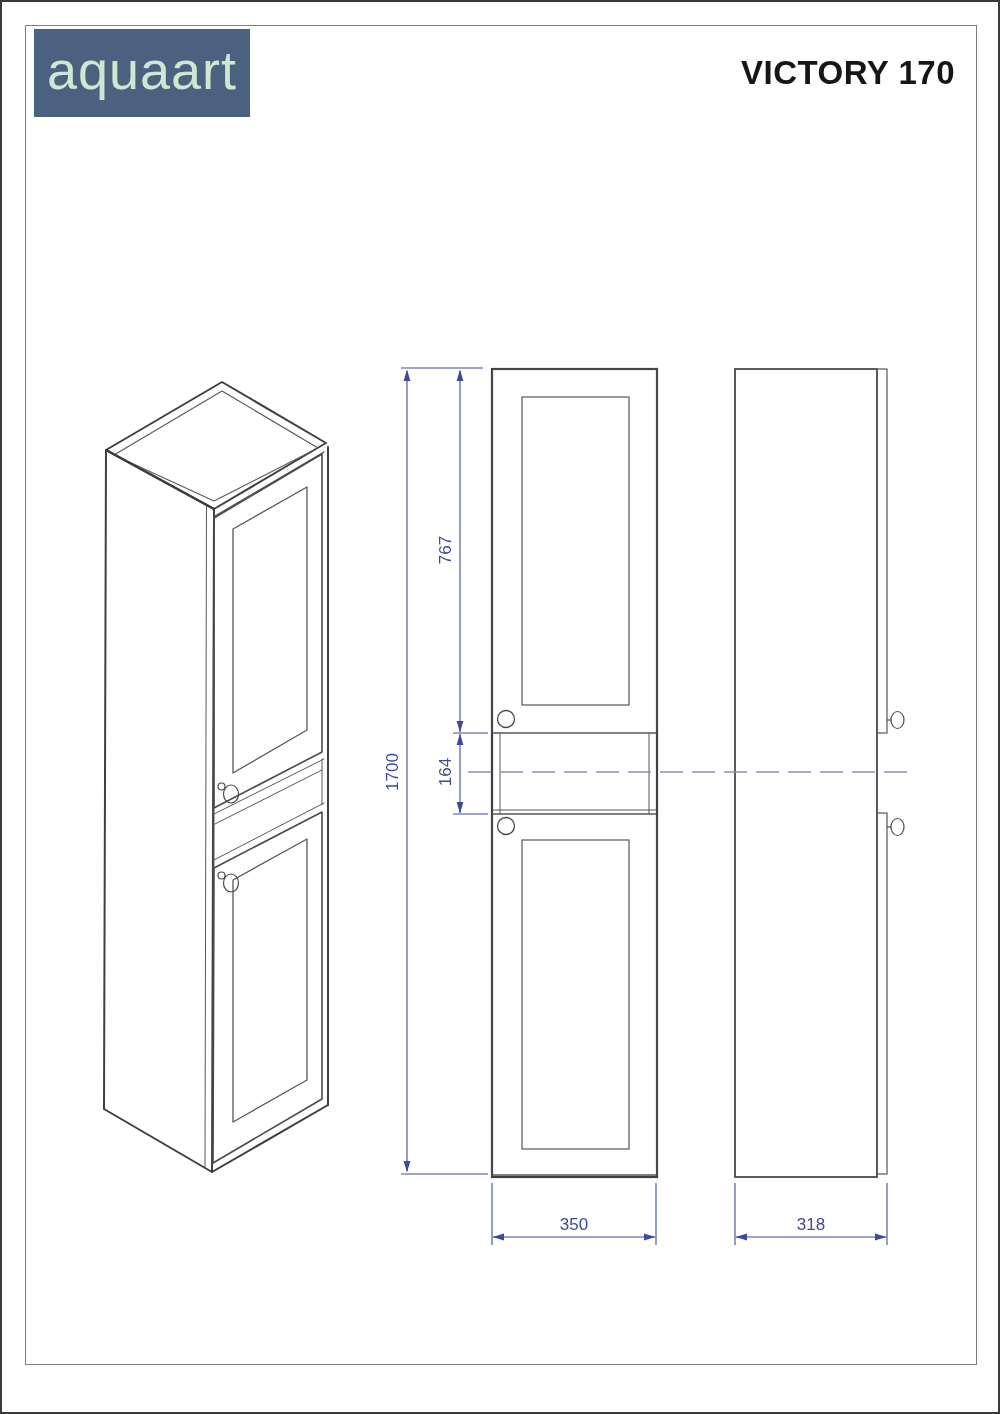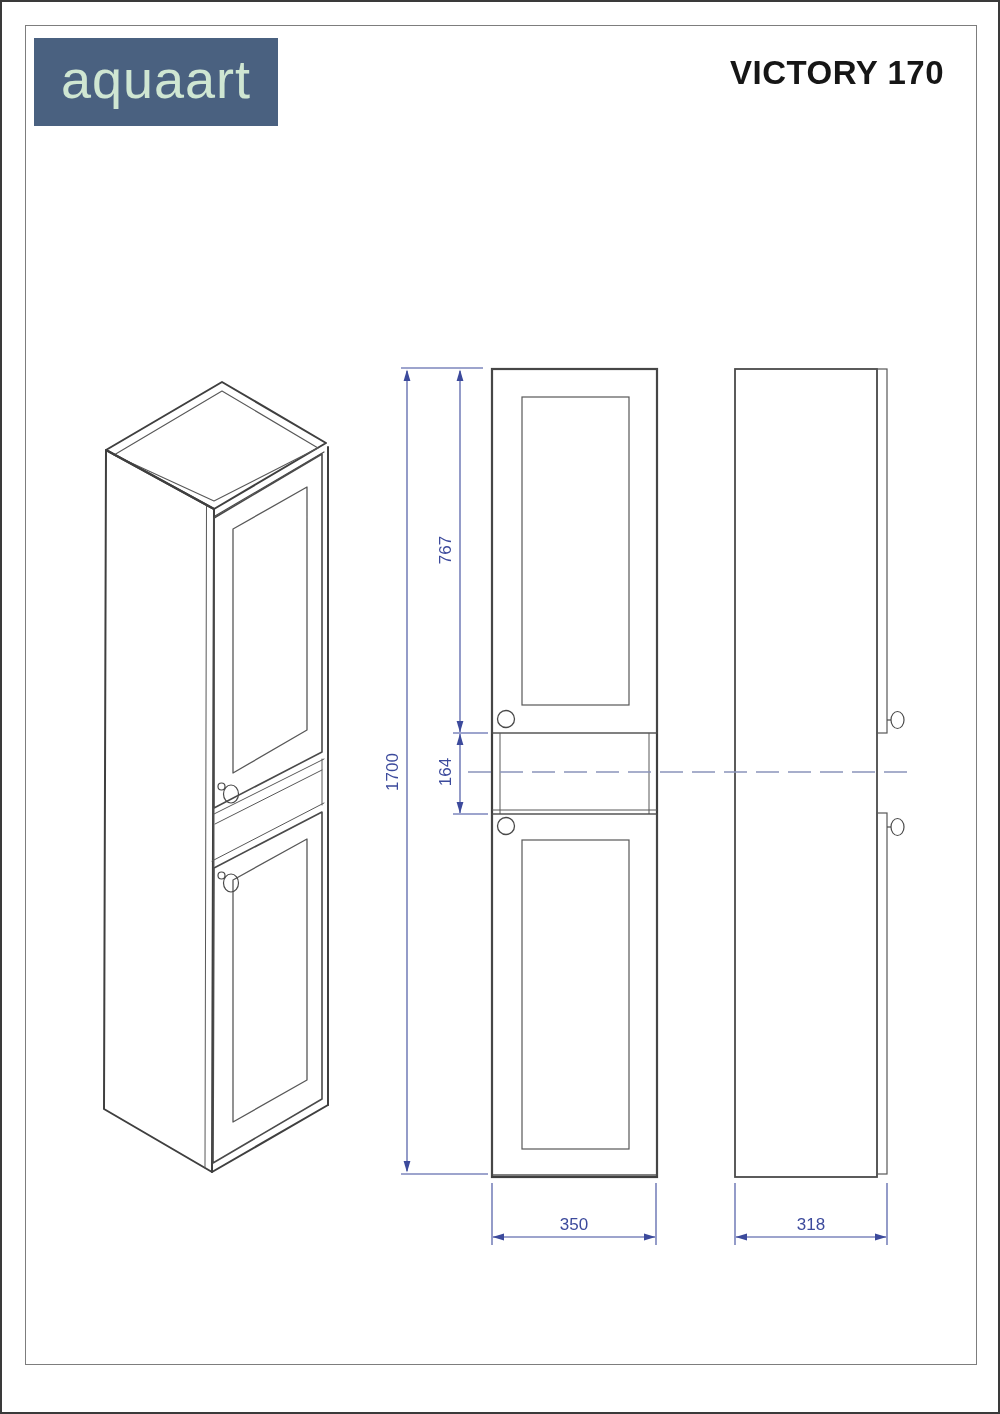--- a/index.html
+++ b/index.html
@@ -15,35 +15,35 @@
   }
   .frame {
     position:absolute;
     left:23px; top:23px;
     width:950px; height:1338px;
     border:1px solid #7d7d7d;
   }
   .logo {
     position:absolute;
     left:32px; top:27px;
-    width:244px; height:88px;
+    width:216px; height:88px;
     background:#4a6180;
-    display:flex; align-items:center; justify-content:center;margin-top:9px;
+    display:flex; align-items:center; justify-content:center;
   }
   .logo-text {
     color:#cfe6d2;
     font-size:54px;
     font-weight:400;
     letter-spacing:1px;
     line-height:1;
     padding-bottom:6px;
   }
   .title {
     position:absolute;
-    top:52px; right:54px;
+    top:52px; right:43px;
     font-size:33px;
     font-weight:600;
     color:#161616;
     letter-spacing:0.5px;
     white-space:nowrap;
   }
   svg.drawing { position:absolute; left:0; top:0; }
   .obj  { stroke:#3f3f3f; fill:none; }
   .obj2 { stroke:#4a4a4a; fill:none; }
   .thin { stroke:#585858; fill:none; }

